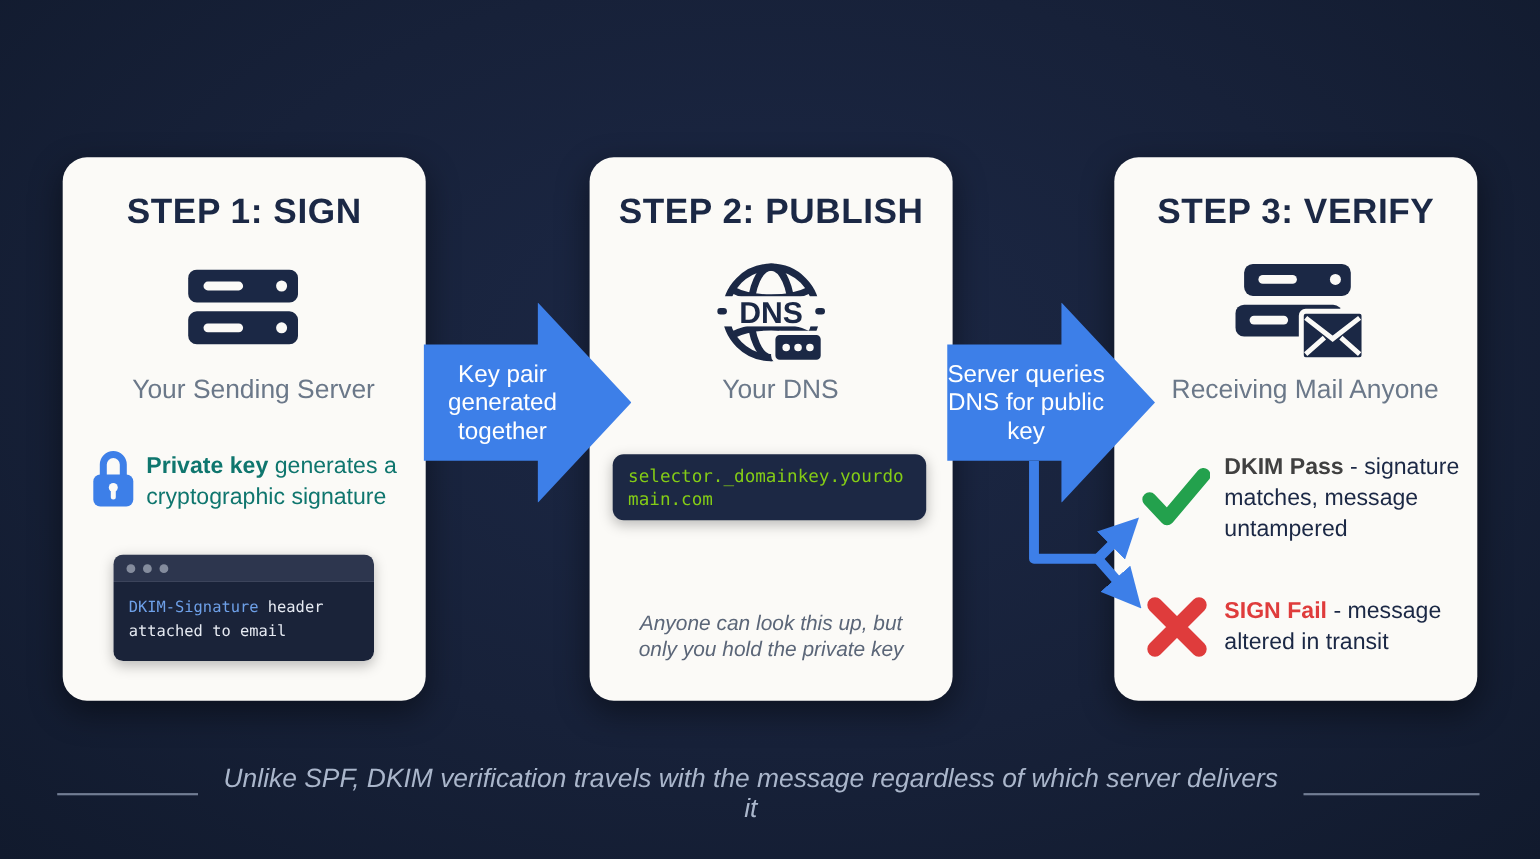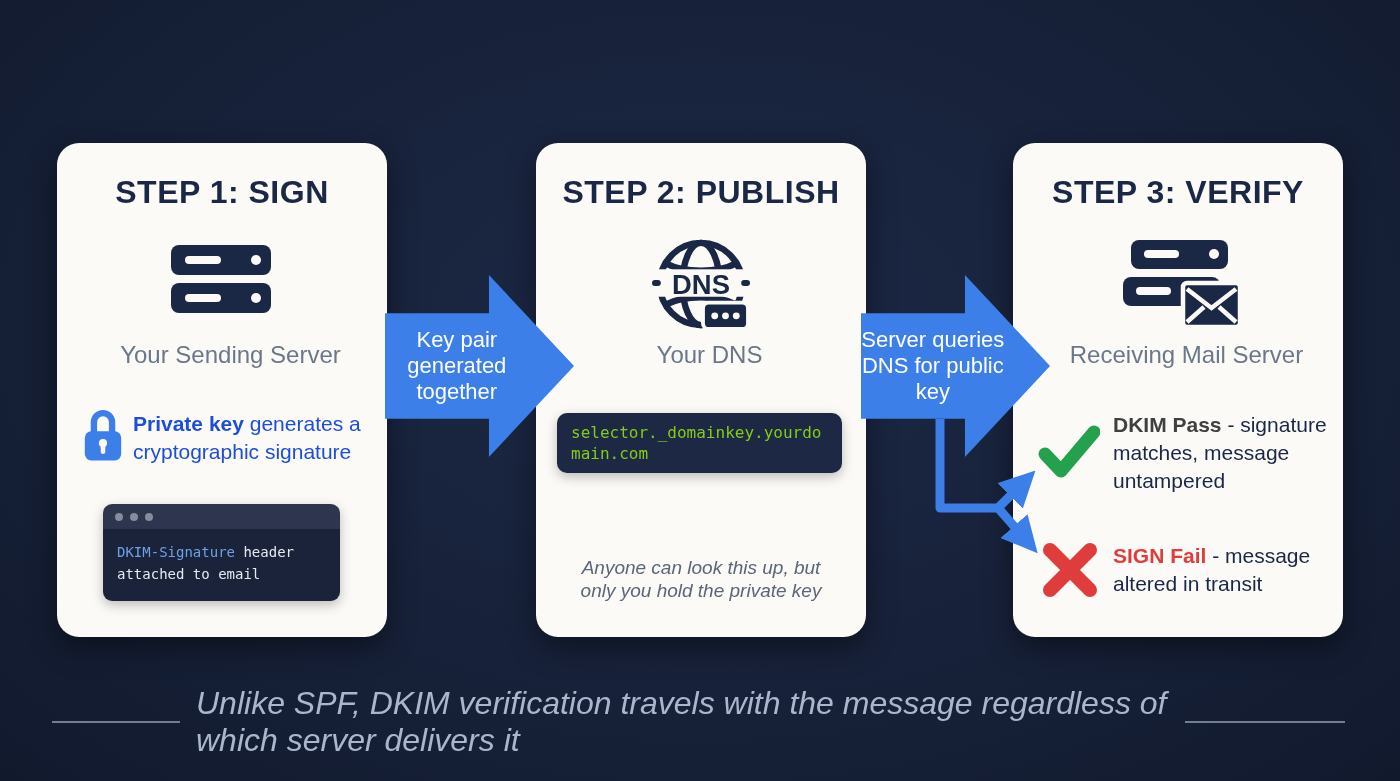--- a/index.html
+++ b/index.html
@@ -25,21 +25,21 @@
   }
   .card-label{
     position:absolute;top:198px;left:0;right:0;text-align:center;
     font-size:24px;color:#6b7889;padding-left:17px;
   }
   .icon-svg{position:absolute;}
   
   .lock-wrap{position:absolute;left:26px;top:263px;width:40px;height:58px;}
   .detail1{
     position:absolute;left:76px;top:267px;width:240px;
-    font-size:21px;line-height:28px;color:#1d4ed8;text-align:left;
+    font-size:21px;line-height:28px;color:#0f766e;text-align:left;
   }
   .bold{font-weight:700;}
   .terminal{
     position:absolute;left:46px;top:361px;width:237px;height:97px;
     border-radius:9px;overflow:hidden;box-shadow:0 4px 12px rgba(0,0,0,.25);
   }
   .term-header{
     height:25px;background:#2d364e;display:flex;align-items:center;
     padding-left:12px;gap:7px;
   }
@@ -92,21 +92,21 @@
   }
   .connector{position:absolute;left:898px;top:417px;z-index:3;}
   
   .footer{
     position:absolute;top:704px;left:52px;right:55px;height:36px;
     display:flex;align-items:center;gap:16px;
   }
   .footer-line{height:2px;background:#8a96ac;opacity:.8;}
   .fl-left{width:128px}.fl-right{width:160px}
   .footer-text{
-    flex:1;font-style:italic;font-size:32px;color:#aab6cb;
+    flex:1;text-align:center;font-style:italic;font-size:24px;color:#aab6cb;
   }
 </style>
 </head>
 <body>
 
 <div class="stage">
 
   <div class="card card1">
     <div class="card-title">STEP 1: SIGN</div>
 
@@ -187,21 +187,21 @@
       <circle cx="91" cy="14" r="5" fill="#fbfaf7"></circle>
       <rect x="0" y="37" width="97" height="29" rx="8" fill="#1b2845"></rect>
       <rect x="13" y="47" width="35" height="8" rx="4" fill="#fbfaf7"></rect>
       <g transform="translate(60,43)">
         <rect x="0" y="0" width="57" height="44" rx="4" fill="#1b2845" stroke="#fbfaf7" stroke-width="4.5"></rect>
         <path d="M4,6 L28.5,25 L53,6" fill="none" stroke="#fbfaf7" stroke-width="4.5"></path>
         <path d="M4,39 L21,24 M53,39 L36,24" fill="none" stroke="#fbfaf7" stroke-width="4.5"></path>
       </g>
     </svg>
 
-    <div class="card-label">Receiving Mail Server</div>
+    <div class="card-label">Receiving Mail Anyone</div>
 
     <span class="check-wrap">
       <svg width="62" height="56" viewBox="0 0 62 56">
         <path d="M7,30 L23,47 L56,8" fill="none" stroke="#23a14d" stroke-width="13" stroke-linecap="round" stroke-linejoin="round"></path>
       </svg>
     </span>
     <div class="verdict pass-text">
       <span class="pass-bold">DKIM Pass</span><span> - signature matches, message untampered</span>
     </div>
 

